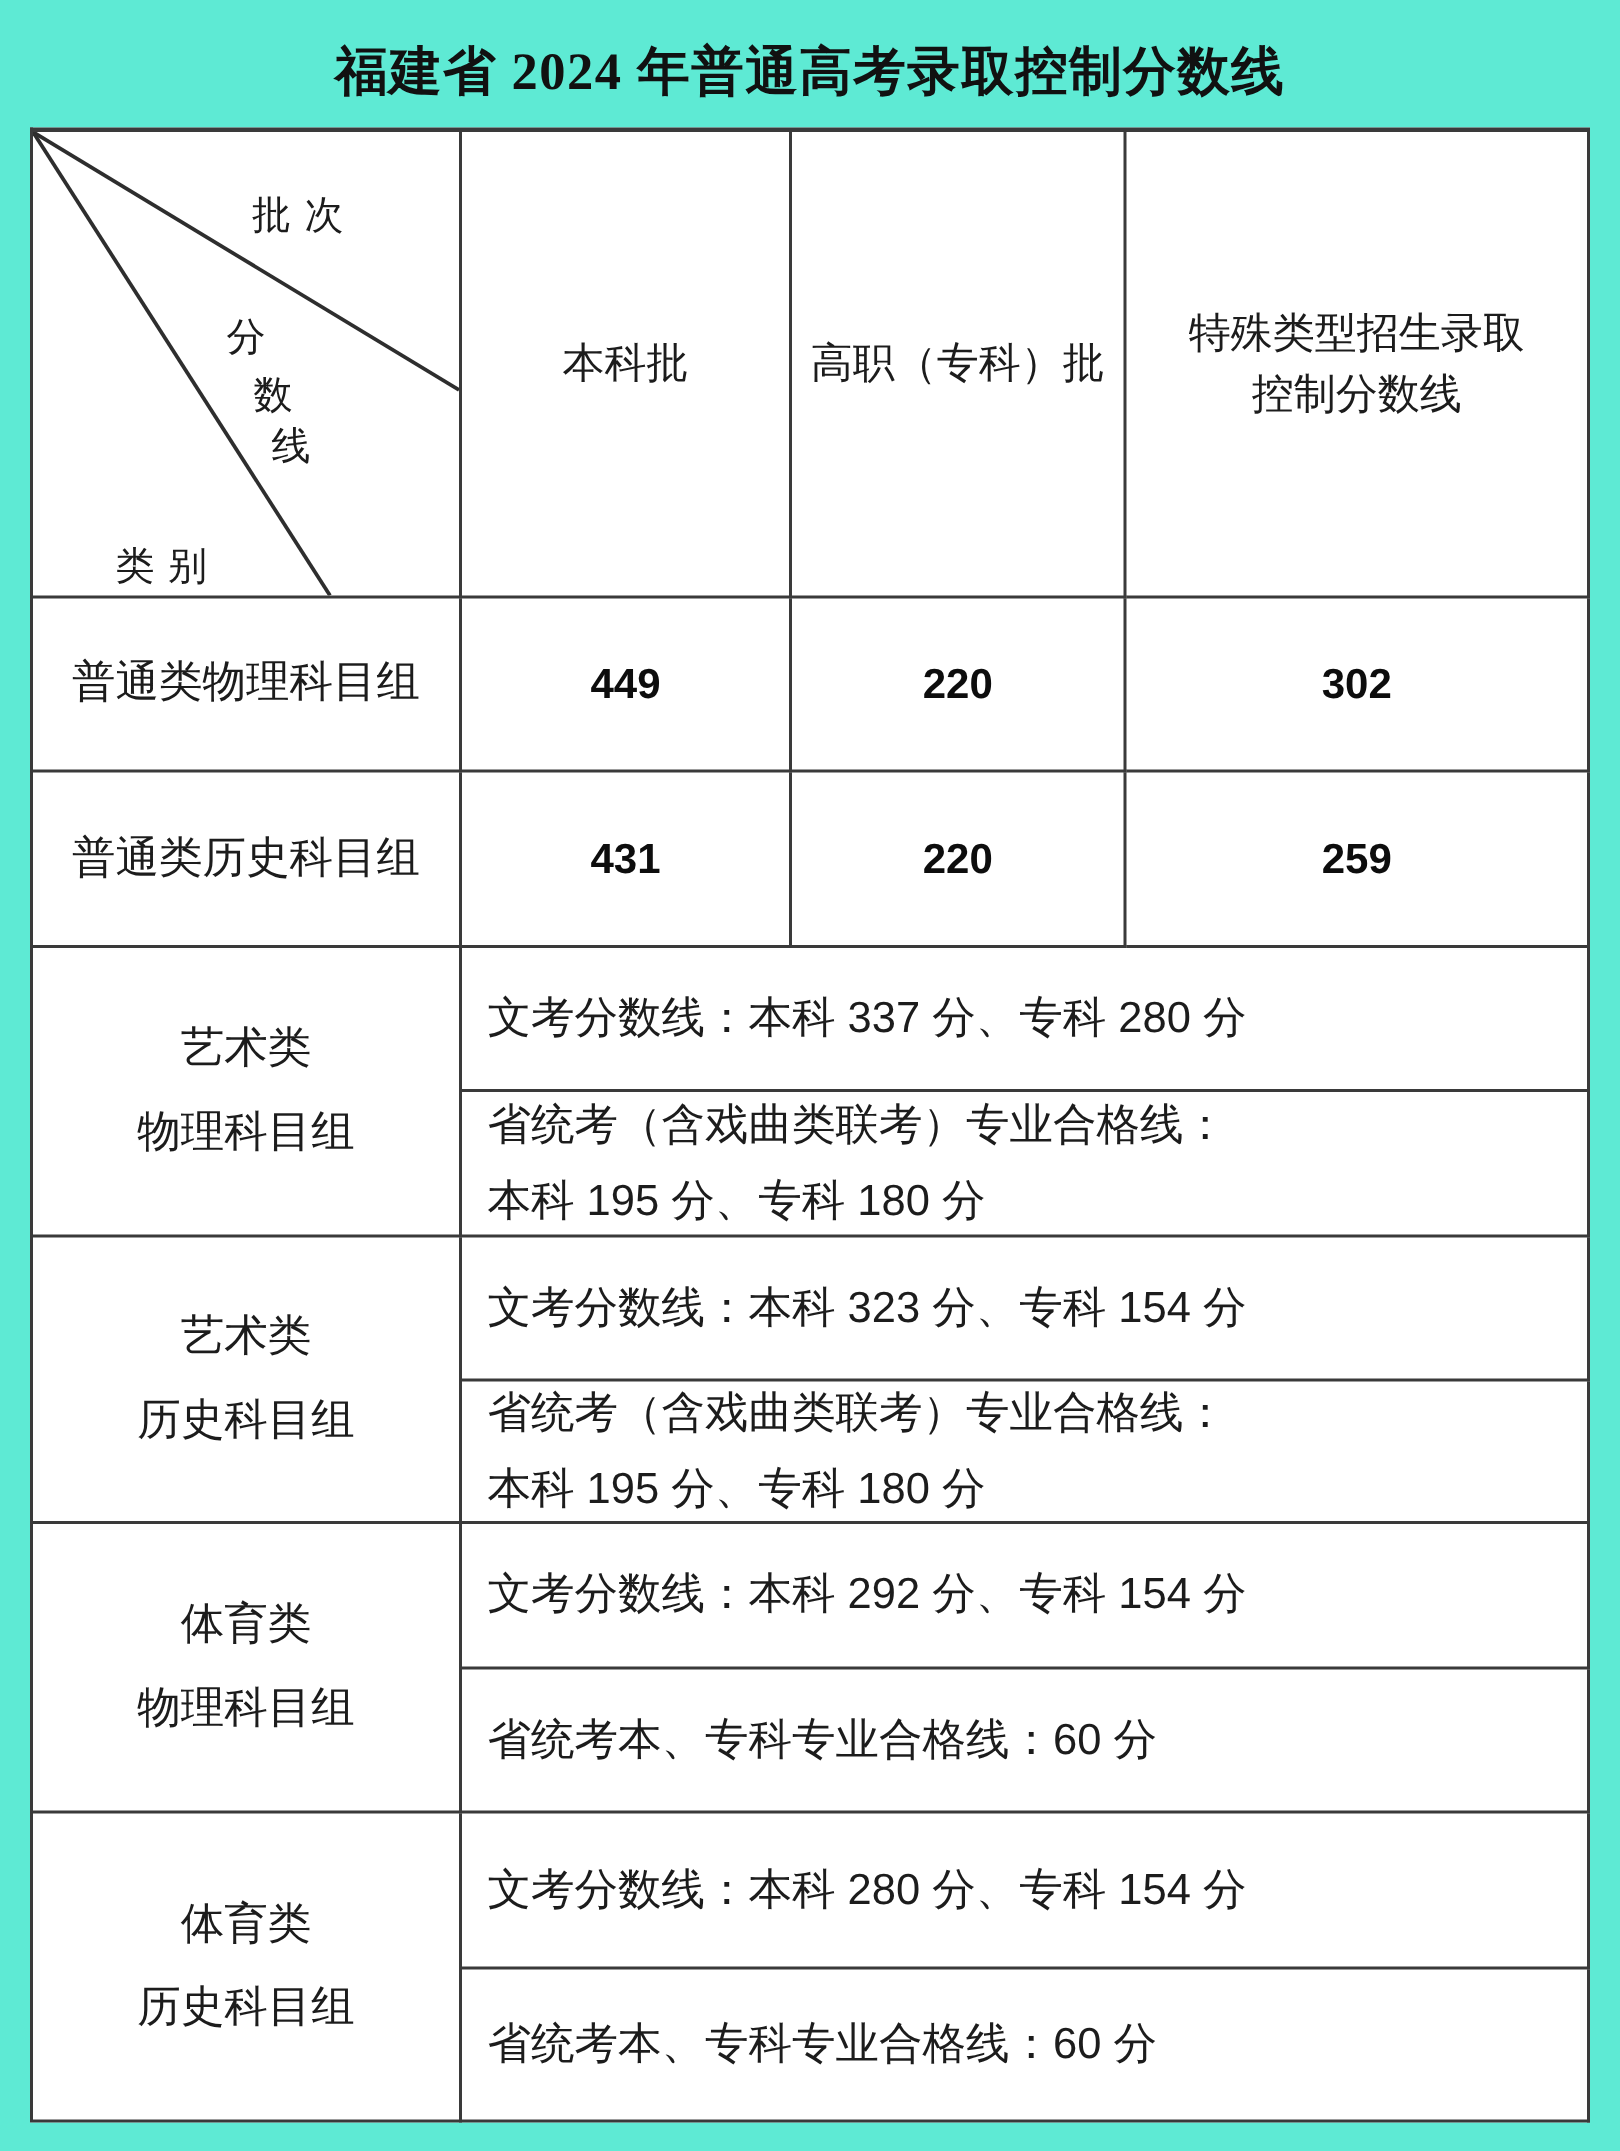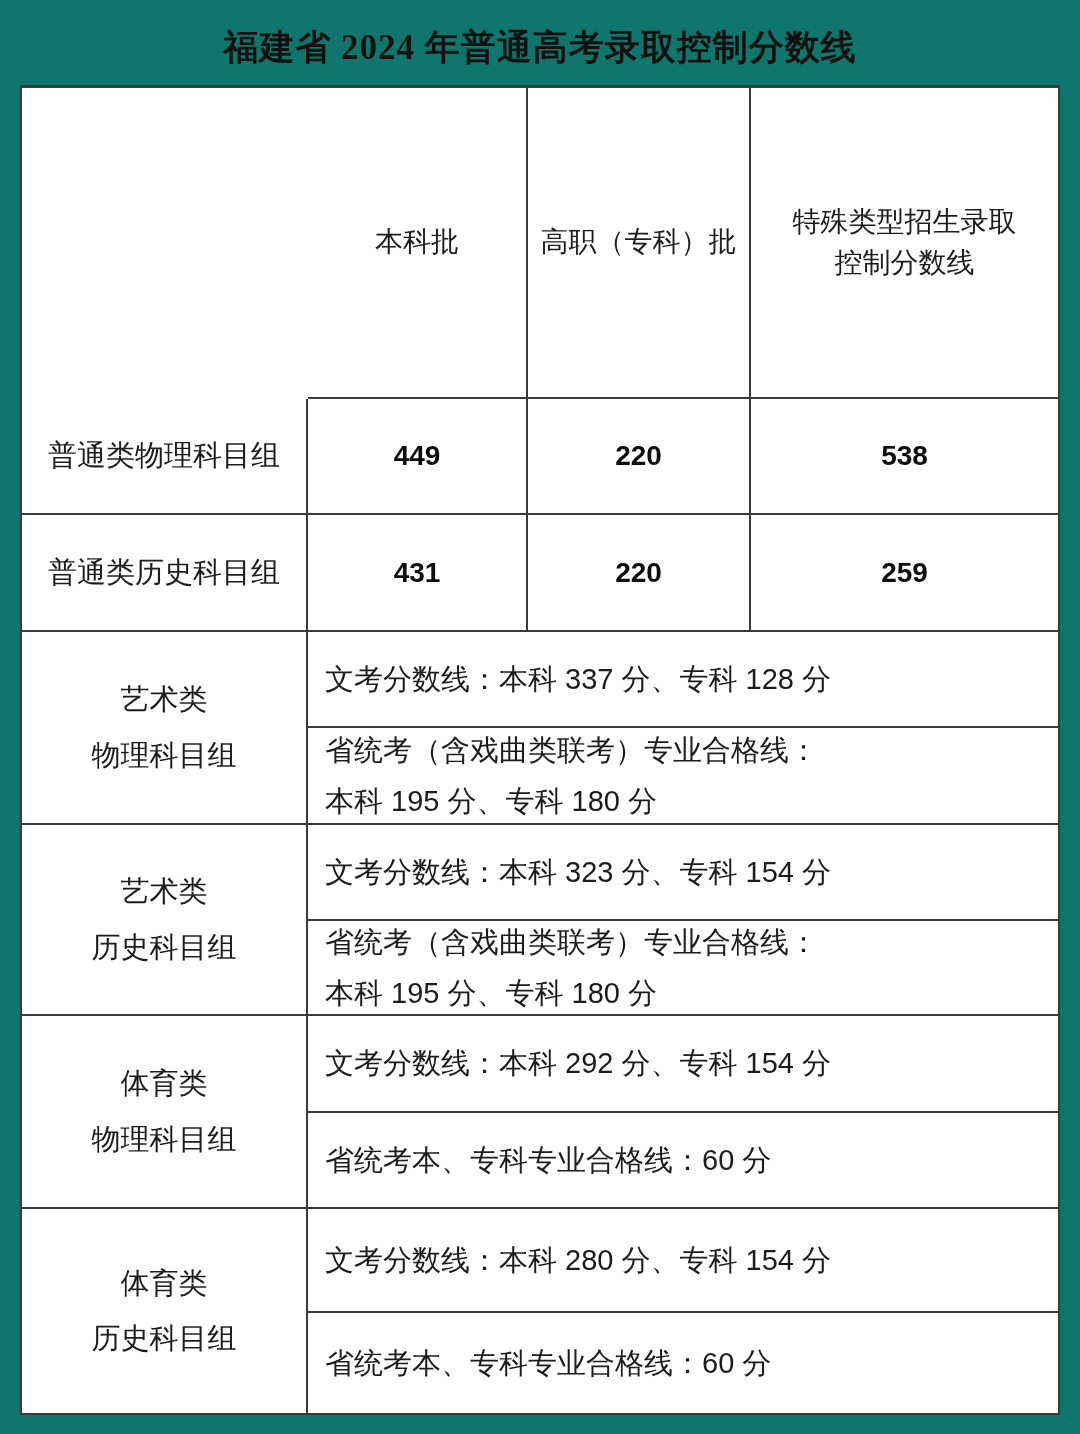--- a/index.html
+++ b/index.html
@@ -1,21 +1,21 @@
 <!DOCTYPE html>
 <html><head>
 <meta charset="utf-8">
 <style>
   * { margin: 0; padding: 0; box-sizing: border-box; }
   html, body { background: #ffffff; }
   .page {
     position: relative;
     width: 1080px;
     height: 1434px;
-    background: #0f766e;
+    background: #5eead4;
     overflow: hidden;
   }
   .title {
     position: absolute;
     top: 24px;
     left: 0;
     width: 100%;
     text-align: center;
     font-family: "Liberation Serif", "DejaVu Serif", serif;
     font-size: 35px;
@@ -96,39 +96,50 @@
 </style>
 </head>
 <body>
 
 <div class="page">
 
   <div class="title">福建省 2024 年普通高考录取控制分数线</div>
 
   <div class="score-table">
 
+    <div class="cell corner" style="grid-area:1/1/2/2">
+      <svg viewBox="0 0 284 309" preserveAspectRatio="none">
+        <line x1="0" y1="0" x2="284" y2="172" stroke="#2e2e2e" stroke-width="2.5"></line>
+        <line x1="0" y1="0" x2="198" y2="309" stroke="#2e2e2e" stroke-width="2.5"></line>
+      </svg>
+      <span class="lbl lbl-batch">批次</span>
+      <span class="lbl lbl-fen">分</span>
+      <span class="lbl lbl-shu">数</span>
+      <span class="lbl lbl-xian">线</span>
+      <span class="lbl lbl-categor">类别</span>
+    </div>
 
     <div class="cell head" style="grid-area:1/2/2/3">本科批</div>
     <div class="cell head" style="grid-area:1/3/2/4">高职（专科）批</div>
     <div class="cell head" style="grid-area:1/4/2/5">特殊类型招生录取
 控制分数线</div>
 
     <div class="cell cat" style="grid-area:2/1/3/2">普通类物理科目组</div>
     <div class="cell num" style="grid-area:2/2/3/3">449</div>
     <div class="cell num" style="grid-area:2/3/3/4">220</div>
-    <div class="cell num" style="grid-area:2/4/3/5">538</div>
+    <div class="cell num" style="grid-area:2/4/3/5">302</div>
 
     <div class="cell cat" style="grid-area:3/1/4/2">普通类历史科目组</div>
     <div class="cell num" style="grid-area:3/2/4/3">431</div>
     <div class="cell num" style="grid-area:3/3/4/4">220</div>
     <div class="cell num" style="grid-area:3/4/4/5">259</div>
 
     <div class="cell cat" style="grid-area:4/1/6/2">艺术类
 物理科目组</div>
-    <div class="cell note" style="grid-area:4/2/5/5">文考分数线：本科 337 分、专科 128 分</div>
+    <div class="cell note" style="grid-area:4/2/5/5">文考分数线：本科 337 分、专科 280 分</div>
     <div class="cell note" style="grid-area:5/2/6/5">省统考（含戏曲类联考）专业合格线：
 本科 195 分、专科 180 分</div>
 
     <div class="cell cat" style="grid-area:6/1/8/2">艺术类
 历史科目组</div>
     <div class="cell note" style="grid-area:6/2/7/5">文考分数线：本科 323 分、专科 154 分</div>
     <div class="cell note" style="grid-area:7/2/8/5">省统考（含戏曲类联考）专业合格线：
 本科 195 分、专科 180 分</div>
 
     <div class="cell cat" style="grid-area:8/1/10/2">体育类

